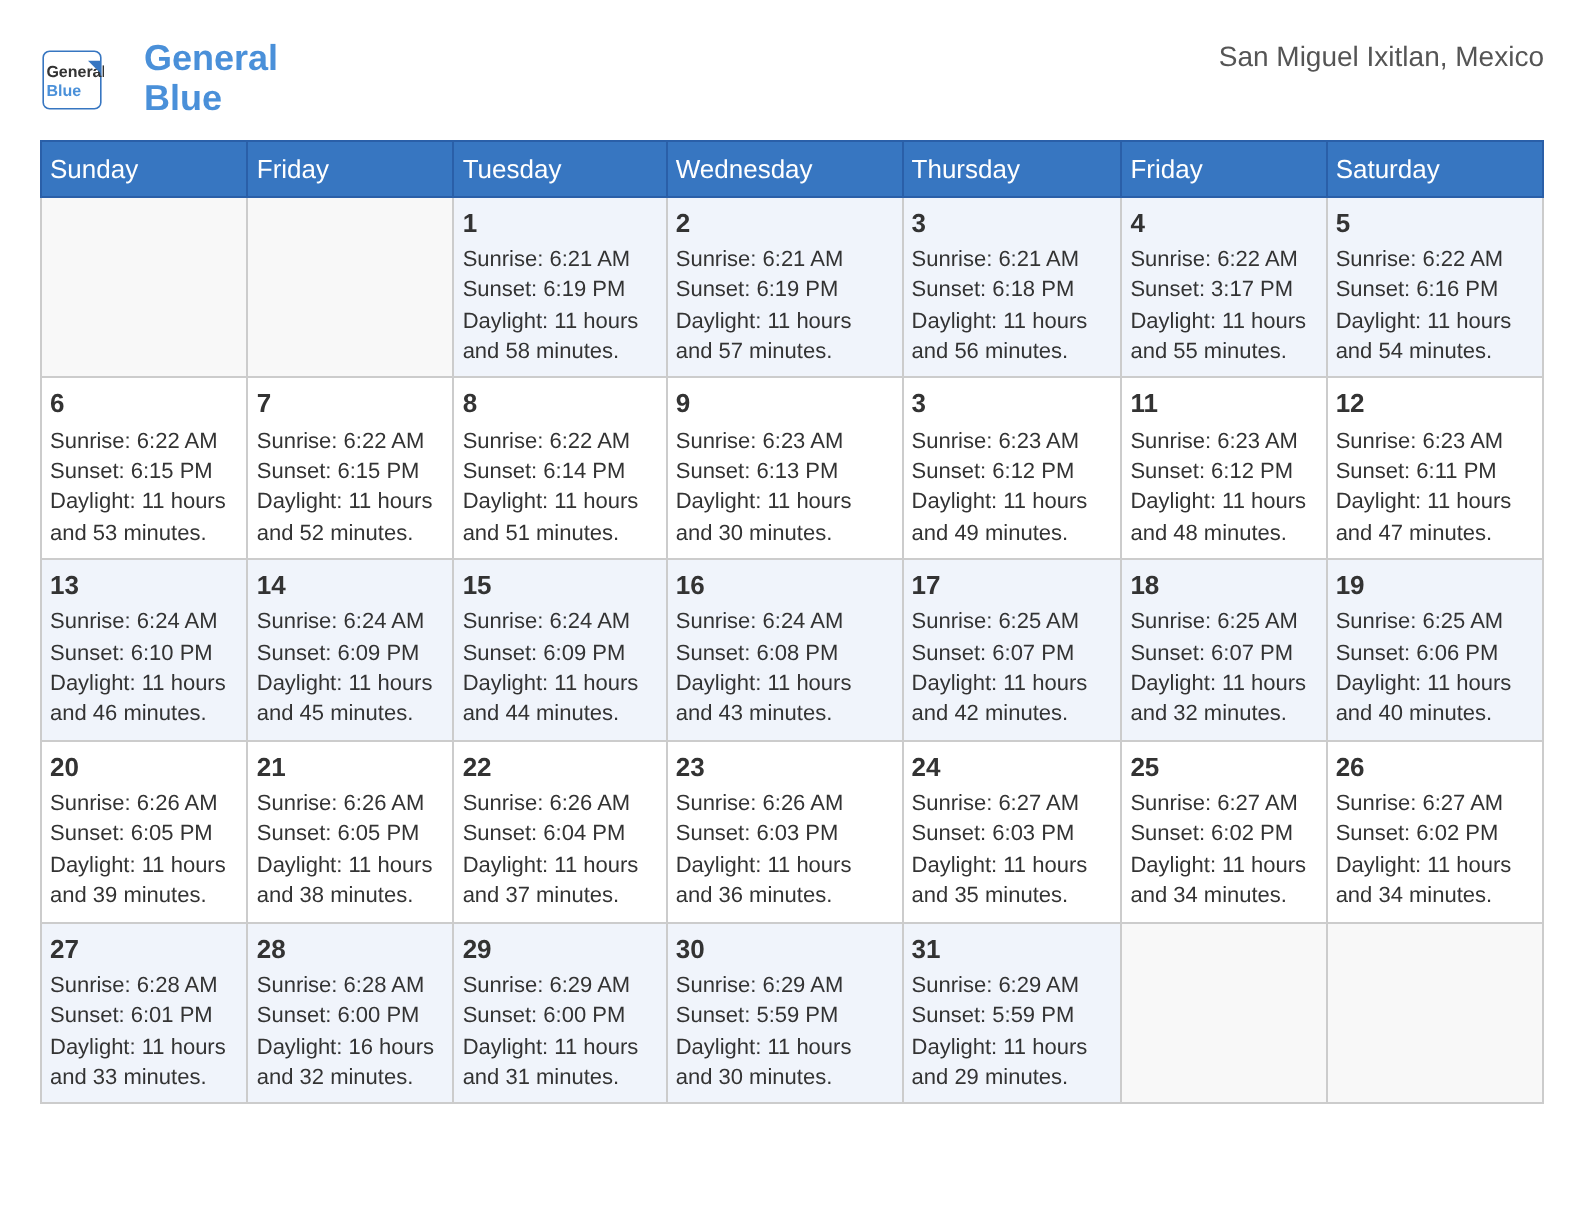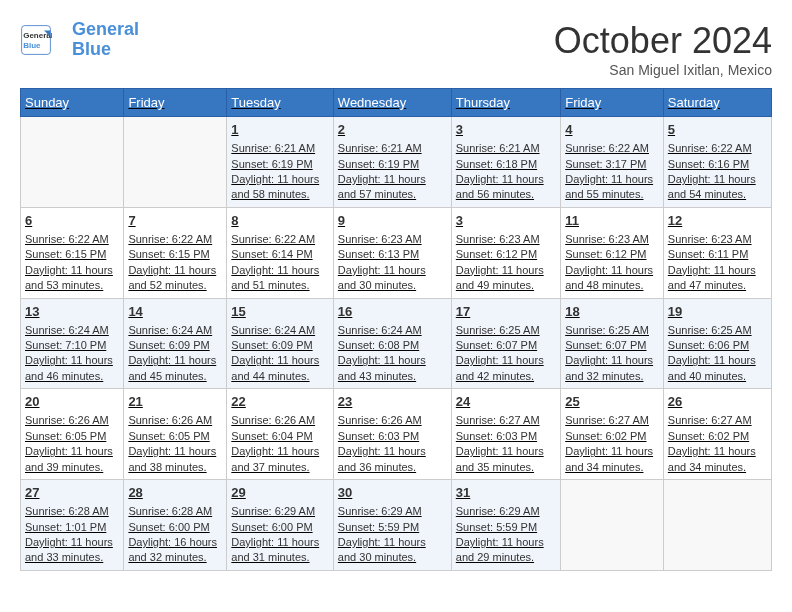--- a/index.html
+++ b/index.html
@@ -43,21 +43,20 @@
       color: #333;
     }
     .location {
       font-size: 14px;
       color: #555;
     }
     table {
       width: 100%;
       border-collapse: collapse;
       font-size: 11px;
-      text-decoration: underline;
     }
     thead th {
       background-color: #3776c1;
       color: #fff;
       padding: 6px 4px;
       text-align: left;
       font-size: 13px;
       font-weight: normal;
       border: 1px solid #2a5fa8;
     }
@@ -100,21 +99,20 @@
       <polygon points="30,8 38,16 38,8" fill="#3776c1"></polygon>
     </svg>
     <div>
       <div class="logo-text">
         <span>General</span><br>
         <span style="color:#4a90d9">Blue</span>
       </div>
     </div>
   </div>
   <div class="title-block">
-    <div class="month-title">October 2024</div>
     <div class="location">San Miguel Ixitlan, Mexico</div>
   </div>
 </div>
 
 <table>
   <thead>
     <tr>
     <th>Sunday</th>
         <th>Friday</th>
         <th>Tuesday</th>
@@ -137,39 +135,39 @@
       <tr>
         <td><span class="day-num">6</span><span>Sunrise: 6:22 AM</span><br><span>Sunset: 6:15 PM</span><br><span>Daylight: 11 hours and 53 minutes.</span></td>
         <td><span class="day-num">7</span><span>Sunrise: 6:22 AM</span><br><span>Sunset: 6:15 PM</span><br><span>Daylight: 11 hours and 52 minutes.</span></td>
         <td><span class="day-num">8</span><span>Sunrise: 6:22 AM</span><br><span>Sunset: 6:14 PM</span><br><span>Daylight: 11 hours and 51 minutes.</span></td>
         <td><span class="day-num">9</span><span>Sunrise: 6:23 AM</span><br><span>Sunset: 6:13 PM</span><br><span>Daylight: 11 hours and 30 minutes.</span></td>
         <td><span class="day-num">3</span><span>Sunrise: 6:23 AM</span><br><span>Sunset: 6:12 PM</span><br><span>Daylight: 11 hours and 49 minutes.</span></td>
         <td><span class="day-num">11</span><span>Sunrise: 6:23 AM</span><br><span>Sunset: 6:12 PM</span><br><span>Daylight: 11 hours and 48 minutes.</span></td>
         <td><span class="day-num">12</span><span>Sunrise: 6:23 AM</span><br><span>Sunset: 6:11 PM</span><br><span>Daylight: 11 hours and 47 minutes.</span></td>
       </tr>
       <tr>
-        <td><span class="day-num">13</span><span>Sunrise: 6:24 AM</span><br><span>Sunset: 7:10 PM</span><br><span>Daylight: 11 hours and 46 minutes.</span></td>
+        <td><span class="day-num">13</span><span>Sunrise: 6:24 AM</span><br><span>Sunset: 6:10 PM</span><br><span>Daylight: 11 hours and 46 minutes.</span></td>
         <td><span class="day-num">14</span><span>Sunrise: 6:24 AM</span><br><span>Sunset: 6:09 PM</span><br><span>Daylight: 11 hours and 45 minutes.</span></td>
         <td><span class="day-num">15</span><span>Sunrise: 6:24 AM</span><br><span>Sunset: 6:09 PM</span><br><span>Daylight: 11 hours and 44 minutes.</span></td>
         <td><span class="day-num">16</span><span>Sunrise: 6:24 AM</span><br><span>Sunset: 6:08 PM</span><br><span>Daylight: 11 hours and 43 minutes.</span></td>
         <td><span class="day-num">17</span><span>Sunrise: 6:25 AM</span><br><span>Sunset: 6:07 PM</span><br><span>Daylight: 11 hours and 42 minutes.</span></td>
         <td><span class="day-num">18</span><span>Sunrise: 6:25 AM</span><br><span>Sunset: 6:07 PM</span><br><span>Daylight: 11 hours and 32 minutes.</span></td>
         <td><span class="day-num">19</span><span>Sunrise: 6:25 AM</span><br><span>Sunset: 6:06 PM</span><br><span>Daylight: 11 hours and 40 minutes.</span></td>
       </tr>
       <tr>
         <td><span class="day-num">20</span><span>Sunrise: 6:26 AM</span><br><span>Sunset: 6:05 PM</span><br><span>Daylight: 11 hours and 39 minutes.</span></td>
         <td><span class="day-num">21</span><span>Sunrise: 6:26 AM</span><br><span>Sunset: 6:05 PM</span><br><span>Daylight: 11 hours and 38 minutes.</span></td>
         <td><span class="day-num">22</span><span>Sunrise: 6:26 AM</span><br><span>Sunset: 6:04 PM</span><br><span>Daylight: 11 hours and 37 minutes.</span></td>
         <td><span class="day-num">23</span><span>Sunrise: 6:26 AM</span><br><span>Sunset: 6:03 PM</span><br><span>Daylight: 11 hours and 36 minutes.</span></td>
         <td><span class="day-num">24</span><span>Sunrise: 6:27 AM</span><br><span>Sunset: 6:03 PM</span><br><span>Daylight: 11 hours and 35 minutes.</span></td>
         <td><span class="day-num">25</span><span>Sunrise: 6:27 AM</span><br><span>Sunset: 6:02 PM</span><br><span>Daylight: 11 hours and 34 minutes.</span></td>
         <td><span class="day-num">26</span><span>Sunrise: 6:27 AM</span><br><span>Sunset: 6:02 PM</span><br><span>Daylight: 11 hours and 34 minutes.</span></td>
       </tr>
       <tr>
-        <td><span class="day-num">27</span><span>Sunrise: 6:28 AM</span><br><span>Sunset: 1:01 PM</span><br><span>Daylight: 11 hours and 33 minutes.</span></td>
+        <td><span class="day-num">27</span><span>Sunrise: 6:28 AM</span><br><span>Sunset: 6:01 PM</span><br><span>Daylight: 11 hours and 33 minutes.</span></td>
         <td><span class="day-num">28</span><span>Sunrise: 6:28 AM</span><br><span>Sunset: 6:00 PM</span><br><span>Daylight: 16 hours and 32 minutes.</span></td>
         <td><span class="day-num">29</span><span>Sunrise: 6:29 AM</span><br><span>Sunset: 6:00 PM</span><br><span>Daylight: 11 hours and 31 minutes.</span></td>
         <td><span class="day-num">30</span><span>Sunrise: 6:29 AM</span><br><span>Sunset: 5:59 PM</span><br><span>Daylight: 11 hours and 30 minutes.</span></td>
         <td><span class="day-num">31</span><span>Sunrise: 6:29 AM</span><br><span>Sunset: 5:59 PM</span><br><span>Daylight: 11 hours and 29 minutes.</span></td>
         <td class="empty"></td>
         <td class="empty"></td>
       </tr>
     </tbody>
 </table>
 

